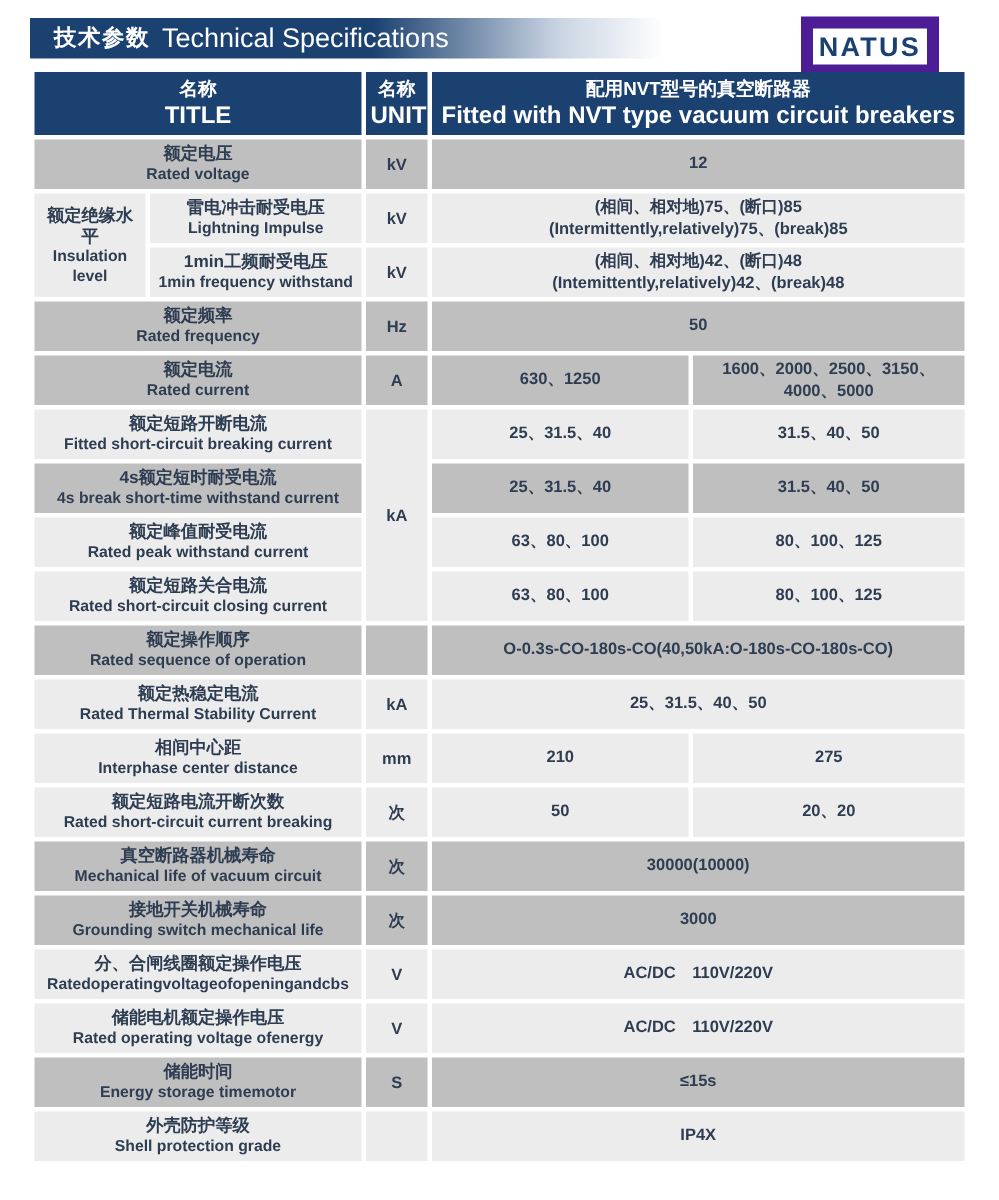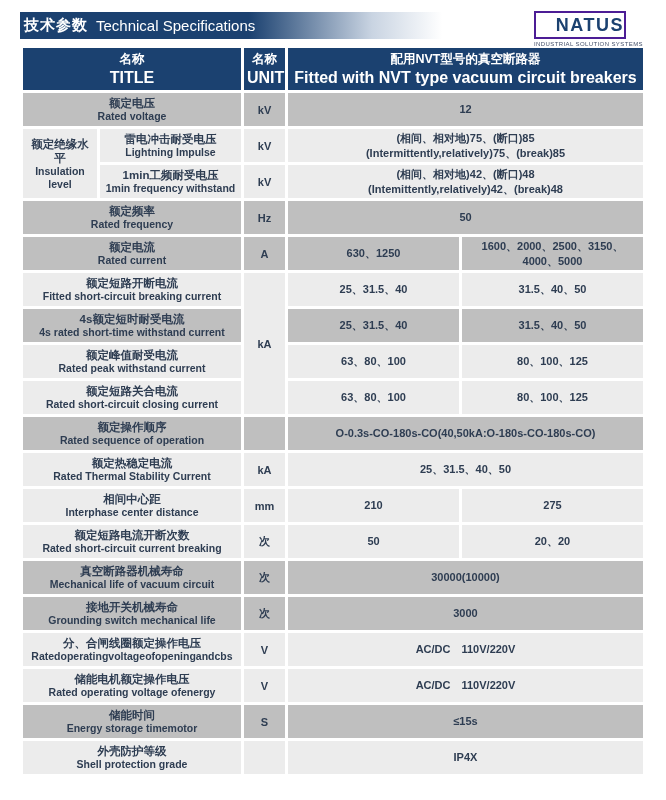--- a/index.html
+++ b/index.html
@@ -5,29 +5,29 @@
   html,body{margin:0;padding:0;background:#ffffff;}
   body{
     width:666px;height:800px;position:relative;overflow:hidden;
     font-family:"Liberation Sans","DejaVu Sans",sans-serif;
     color:#2e3d52;
   }
   
   .titlebar{
     position:absolute;left:20px;top:12px;width:440px;height:27px;
     background:linear-gradient(to right,#1b4170 0%,#1b4170 52%,#c9d4e2 80%,#ffffff 96%);
-    display:flex;align-items:center;padding-left:4px;box-sizing:border-box;
+    display:flex;align-items:center;padding-left:16px;box-sizing:border-box;
   }
   .titlebar .zh{color:#ffffff;font-weight:bold;font-size:15px;letter-spacing:1px;}
-  .titlebar .en{color:#ffffff;font-size:15px;margin-left:8px;}
+  .titlebar .en{color:#ffffff;font-size:18px;margin-left:8px;}
   
   .logo{position:absolute;top:11px;right:40px;width:92px;text-align:center;}
   .logo-box{
-    border:2px solid #4c1d95;background:#ffffff;height:24px;
-    display:flex;align-items:center;justify-content:flex-end;
+    border:8px solid #4c1d95;background:#ffffff;height:24px;
+    display:flex;align-items:center;justify-content:center;
   }
   .logo-box .name{color:#1b4170;font-weight:bold;font-size:18px;letter-spacing:1.5px;}
   .logo-tagline{
     margin-top:2px;font-size:6px;letter-spacing:0.4px;color:#45516b;
     white-space:nowrap;text-align:right;
   }
   
   table.spec{
     position:absolute;left:20px;top:45px;width:626px;
     border-collapse:separate;border-spacing:3px;table-layout:fixed;
@@ -141,21 +141,21 @@
         <div class="lbl-zh">额定短路开断电流</div>
         <div class="lbl-en">Fitted short-circuit breaking current</div>
       </td>
       <td rowspan="4" class="unit cell-light">kA</td>
       <td class="val">25、31.5、40</td>
       <td class="val">31.5、40、50</td>
     </tr>
     <tr class="dark">
       <td colspan="2">
         <div class="lbl-zh">4s额定短时耐受电流</div>
-        <div class="lbl-en">4s rated short-time withstand current</div>
+        <div class="lbl-en">4s break short-time withstand current</div>
       </td>
       <td class="val">25、31.5、40</td>
       <td class="val">31.5、40、50</td>
     </tr>
     <tr class="light">
       <td colspan="2">
         <div class="lbl-zh">额定峰值耐受电流</div>
         <div class="lbl-en">Rated peak withstand current</div>
       </td>
       <td class="val">63、80、100</td>

